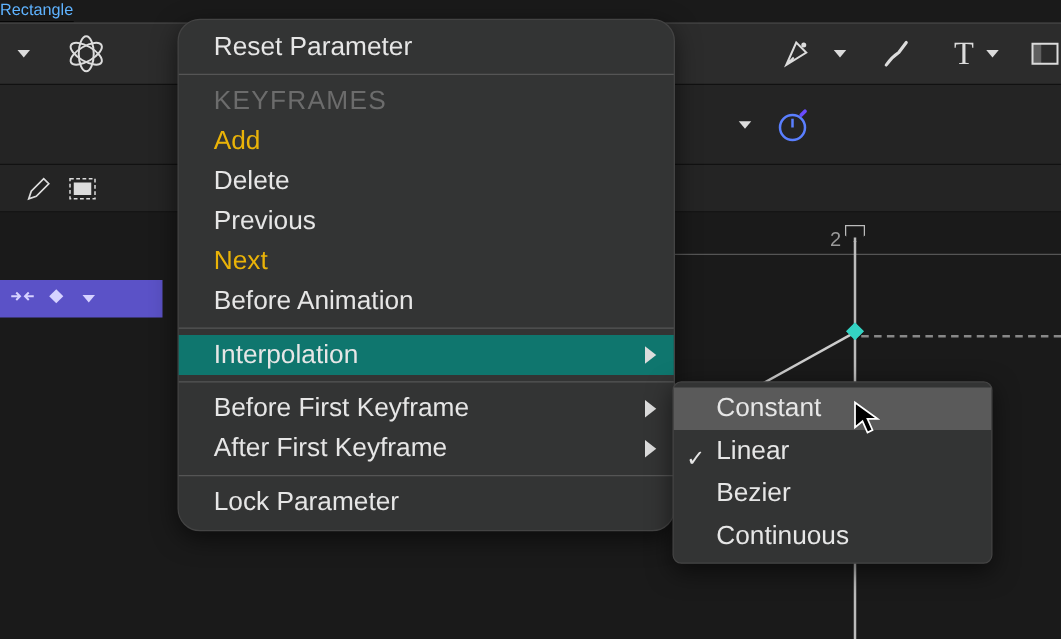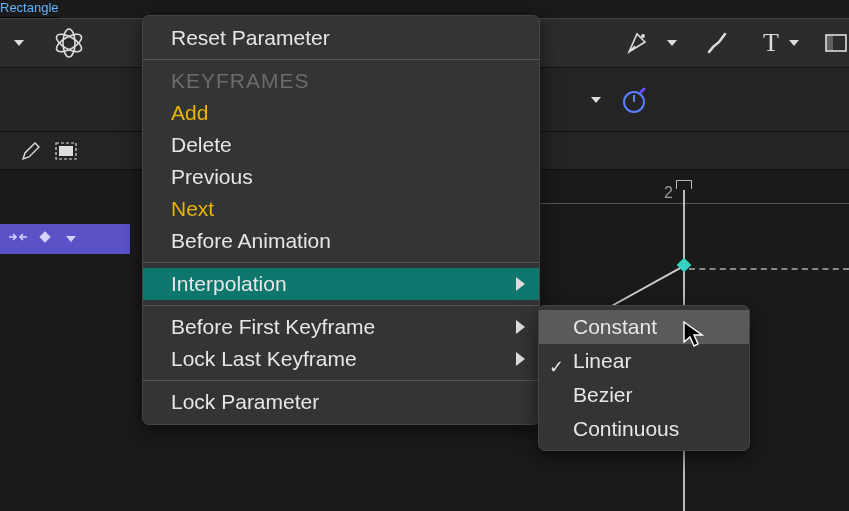--- a/index.html
+++ b/index.html
@@ -18,21 +18,21 @@
   .ruler-mark{position:absolute;top:-2px;color:#999;font-size:16px;}
   .playhead{position:absolute;top:-6px;width:0;height:0;}
   .playhead .head{position:absolute;left:-8px;top:0;width:16px;height:14px;border:1.5px solid #bbb;background:#1a1a1a;clip-path:polygon(0 0,100% 0,100% 60%,50% 100%,0 60%);}
   .playhead .stem{position:absolute;left:-1px;top:10px;width:2px;height:460px;background:#bbb;}
   .track-left{position:absolute;left:0;top:54px;width:130px;height:30px;background:#5b52c7;display:flex;align-items:center;gap:10px;padding:0 8px;}
   .track-back{position:absolute;left:0;top:54px;right:0;height:30px;background:transparent;}
   .kf-point{position:absolute;width:10px;height:10px;border:1.5px solid #34d3c3;background:#34d3c3;transform:rotate(45deg);}
   .kf-line{position:absolute;height:0;border-top:2px dashed #888;}
   .seg-line{position:absolute;height:2px;background:#ccc;transform-origin:left center;}
   
-  .menu{position:absolute;background:#333434;border:1px solid #444;border-radius:7px;box-shadow:0 6px 20px rgba(0,0,0,.55);padding:6px 0;font-size:21px;line-height:32px;color:#e6e6e6;}
+  .menu{position:absolute;background:#333434;border:1px solid #444;border-radius:18px;box-shadow:0 6px 20px rgba(0,0,0,.55);padding:6px 0;font-size:21px;line-height:32px;color:#e6e6e6;}
   .menu .sep{height:1px;background:#555;margin:5px 0;}
   .menu .item{display:flex;align-items:center;padding:0 24px 0 28px;white-space:nowrap;position:relative;}
   .menu .item.disabled{color:#eab308;}
   .menu .item .sub-arrow{position:absolute;right:14px;top:50%;transform:translateY(-50%);width:0;height:0;border-top:7px solid transparent;border-bottom:7px solid transparent;border-left:9px solid #dcdcdc;}
   .menu .item.hl{background:#0f766e;}
   .menu .hdr{padding:0 24px 0 28px;color:#6c6c6c;letter-spacing:1px;}
   .submenu{position:absolute;background:#333434;border:1px solid #444;border-radius:7px;box-shadow:0 6px 20px rgba(0,0,0,.55);padding:4px 0;font-size:21px;line-height:34px;color:#e6e6e6;}
   .submenu .s-item{display:flex;align-items:center;padding:0 26px 0 34px;position:relative;white-space:nowrap;}
   .submenu .s-item.hl{background:#5a5a5a;}
   .submenu .s-item .check{position:absolute;left:10px;top:6px;font-size:18px;}
@@ -169,30 +169,30 @@
   <div class="item hl">
       <span>Interpolation</span>
       <span class="sub-arrow"></span>
     </div>
   <div class="sep"></div>
   <div class="item">
       <span>Before First Keyframe</span>
       <span class="sub-arrow"></span>
     </div>
   <div class="item">
-      <span>Lock Last Keyframe</span>
+      <span>After First Keyframe</span>
       <span class="sub-arrow"></span>
     </div>
   <div class="sep"></div>
   <div class="item">
       <span>Lock Parameter</span>
     </div>
 </div>
 
-<div class="submenu" style="left:538px;top:305px;width:212px">
+<div class="submenu" style="left:538px;top:305px;width:256px">
   <div class="s-item hl">
       <span>Constant</span>
     </div>
   <div class="s-item">
       <span class="check">✓</span>
       <span>Linear</span>
     </div>
   <div class="s-item">
       <span>Bezier</span>
     </div>

